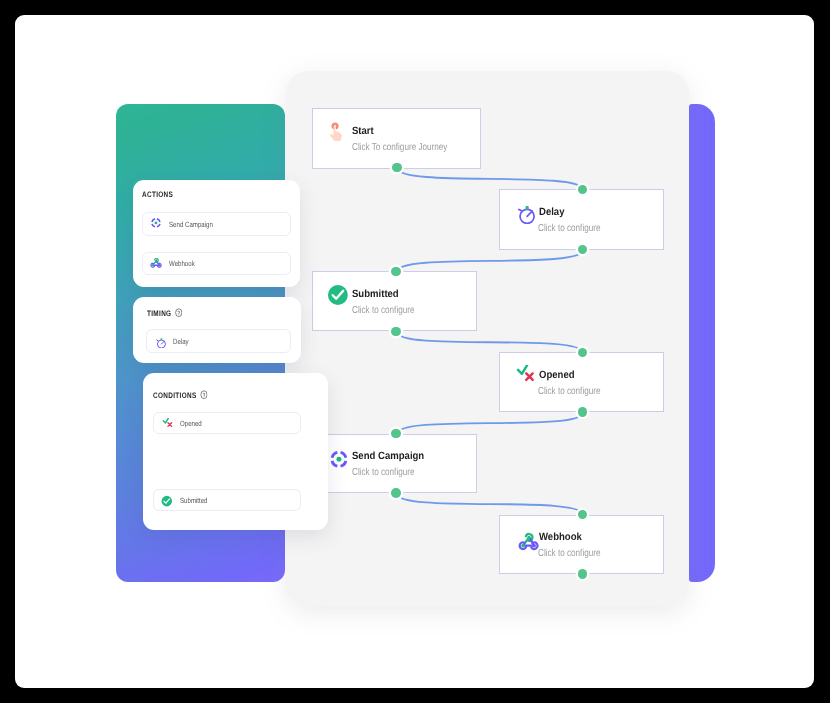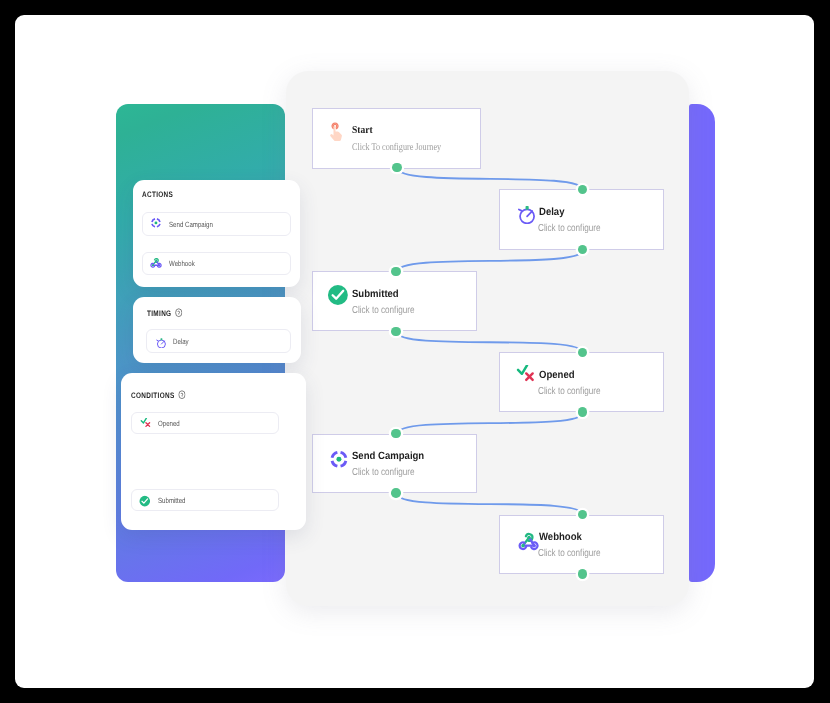--- a/index.html
+++ b/index.html
@@ -40,21 +40,21 @@
 <div class="purple-slab" style="left:674.00px;top:89.30px;width:26.80px;height:478.20px;"></div>
 <div class="grad-slab" style="left:101.90px;top:89.20px;width:168.50px;height:478.00px;"></div>
 <div class="canvas" style="left:271.10px;top:56.60px;width:403.30px;height:535.10px;"></div>
 <svg class="links" width="800" height="674" viewBox="0 0 800 674">
 <path d="M 382.40 152.90 C 382.40 172.90, 567.90 154.80, 567.90 174.80" fill="none" stroke="#6f9aeb" stroke-width="1.9"></path>
 <path d="M 567.90 235.00 C 567.90 255.00, 381.70 236.70, 381.70 256.70" fill="none" stroke="#6f9aeb" stroke-width="1.9"></path>
 <path d="M 381.70 316.70 C 381.70 336.70, 567.90 317.80, 567.90 337.80" fill="none" stroke="#6f9aeb" stroke-width="1.9"></path>
 <path d="M 567.90 397.40 C 567.90 417.40, 381.70 398.90, 381.70 418.90" fill="none" stroke="#6f9aeb" stroke-width="1.9"></path>
 <path d="M 381.70 478.40 C 381.70 498.40, 567.90 479.80, 567.90 499.80" fill="none" stroke="#6f9aeb" stroke-width="1.9"></path>
 </svg>
-<div class="node" style="left:297.70px;top:93.70px;width:168.50px;height:61.00px;font-family:Liberation Serif, serif;">
+<div class="node" style="left:297.70px;top:93.70px;width:168.50px;height:61.00px;">
   <span class="nico" style="left:14.00px;top:12.00px;width:21.50px;height:21.50px;"><svg viewBox="0 0 24 24" width="100%" height="100%">
 <g fill="none" stroke="#f4836d" stroke-width="1.5" stroke-linecap="round">
 <path d="M7.65 6.98 A 1.9 1.9 0 1 1 10.33 6.98"></path>
 <path d="M7.45 8.54 A 3.29 3.29 0 1 1 10.53 8.54"></path>
 </g>
 <path d="M8.26 5.35 a1.23 1.23 0 0 1 1.23 1.23 v5.25 l2.25 -0.05 a2.1 2.1 0 0 1 1.5 0.6 l2.95 2.9 a1.6 1.6 0 0 1 0.42 1.5 l-1.0 4.25 a1.8 1.8 0 0 1 -1.72 1.35 h-4.45 a1.95 1.95 0 0 1 -1.5 -0.7 l-4.05 -4.7 a1.42 1.42 0 0 1 0.18 -2.0 1.5 1.5 0 0 1 1.98 0.12 l1.19 1.2 V6.58 a1.23 1.23 0 0 1 1.23 -1.23 z" fill="#ffd7c6"></path>
 </svg></span>
   <div class="ntitle" style="left:39.0px;top:15.4px;">Start</div>
   <div class="nsub" style="left:38.6px;top:32.6px;">Click To configure Journey</div>
 </div>
@@ -165,21 +165,21 @@
   <div class="side-item" style="left:12.90px;top:31.90px;width:145.60px;height:23.60px;">
     <span class="ico" style="left:7.00px;width:12.20px;height:12.20px;margin-top:0.00px;"><svg viewBox="0 0 24 24" width="100%" height="100%">
 <circle cx="14.6" cy="16.0" r="7.85" fill="none" stroke="#6b5bf6" stroke-width="1.95"></circle>
 <path d="M14.6 16.0 L20.3 10.1" fill="none" stroke="#6b5bf6" stroke-width="1.95" stroke-linecap="round"></path>
 <path d="M8.15 9.6 L5.45 8.3" fill="none" stroke="#6b5bf6" stroke-width="1.95" stroke-linecap="round"></path>
 <rect x="12.9" y="4.45" width="3.5" height="4.2" rx="0.8" fill="#2cba86"></rect>
 </svg></span>
     <span class="lbl" style="left:26.4px;">Delay</span>
   </div>
 </div>
-<div class="side-card" style="left:106px;top:358.30px;width:185px;height:157.30px;">
+<div class="side-card" style="left:128px;top:358.30px;width:185px;height:157.30px;">
   <div class="side-title" style="left:10.30px;top:17.20px;"><span>CONDITIONS</span><span class="qm"><svg viewBox="0 0 24 24" width="100%" height="100%">
 <circle cx="12" cy="12" r="10.0" fill="none" stroke="#31313a" stroke-width="1.7"></circle>
 <path d="M9.3 9.2 a2.75 2.75 0 1 1 3.05 4.05 v1.15" fill="none" stroke="#31313a" stroke-width="1.7" stroke-linecap="round"></path>
 <circle cx="12.3" cy="17.0" r="1.05" fill="#31313a"></circle>
 </svg></span></div>
   <div class="side-item" style="left:10.00px;top:38.80px;width:148.70px;height:22.40px;">
     <span class="ico" style="left:7.00px;width:12.20px;height:12.20px;margin-top:0.00px;"><svg viewBox="0 0 24 24" width="100%" height="100%">
 <path d="M4.5 5.4 L8.83 9.85 L14.55 0.3" fill="none" stroke="#16b97e" stroke-width="2.7" stroke-linecap="round" stroke-linejoin="round"></path>
 <path d="M13.65 9.4 L20.85 16.65 M20.85 9.4 L13.65 16.65" fill="none" stroke="#e03354" stroke-width="2.7" stroke-linecap="round"></path>
 </svg></span>

